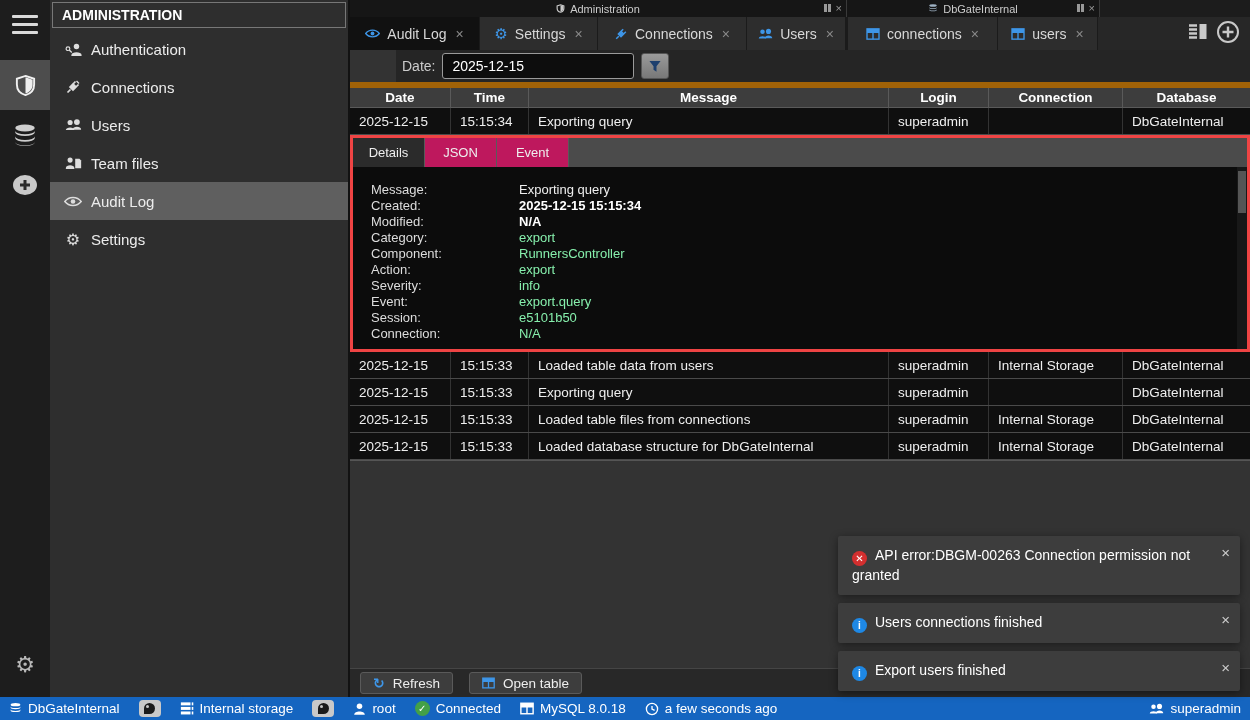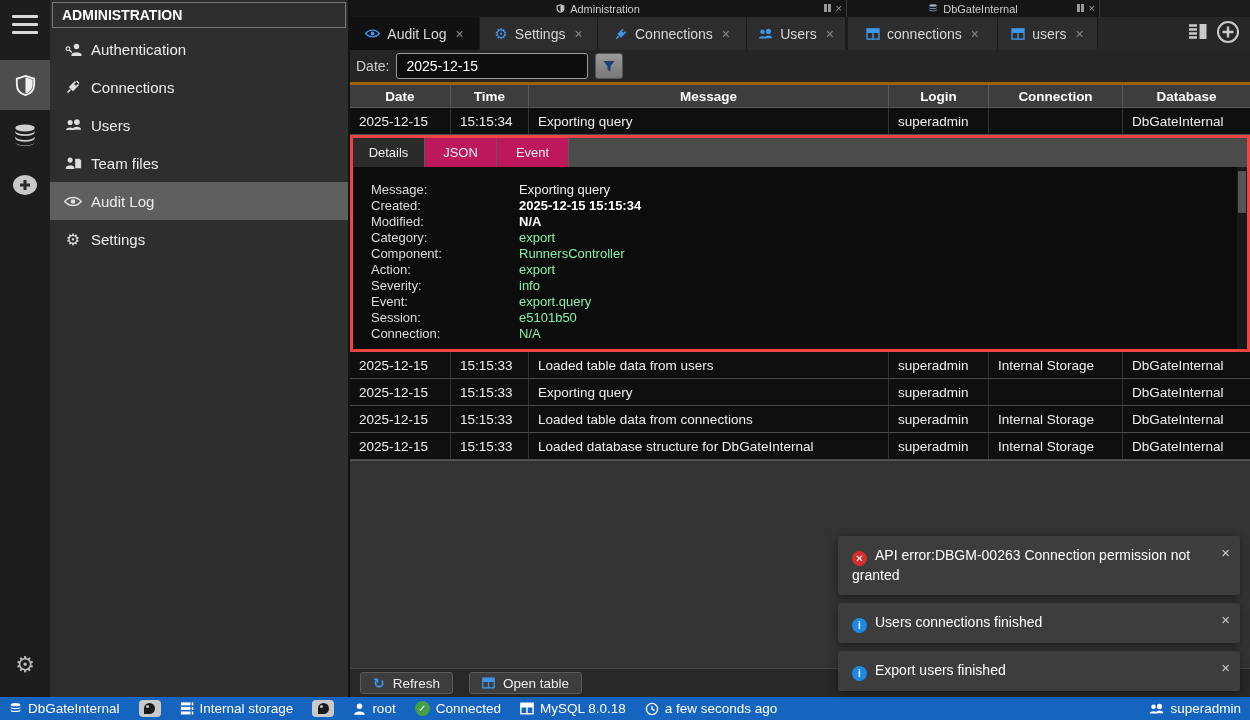--- a/index.html
+++ b/index.html
@@ -34,27 +34,27 @@
   .gh-x { color:#999; font-size:11px; line-height:10px; cursor:pointer; }
   .grouprow .gh-rest { flex:1; background:#1c1c1c; }
 
   .tabrow { height:33px; display:flex; background:#272727; }
   .tab { display:flex; align-items:center; justify-content:center; gap:7px; font-size:14px; color:#d8d8d8; background:#2d2d2d; border-right:1px solid #1b1b1b; cursor:pointer; }
   .tab.active { background:#111; }
   .tab .ticon { color:#3e96e8; display:flex; }
   .tab .tclose { color:#8a8a8a; font-size:14px; margin-left:2px; }
   .tabrow .tab-rest { flex:1; background:#272727; display:flex; justify-content:flex-end; align-items:center; gap:8px; padding-right:10px; }
 
-  .toolbar { height:32px; background:#252525; display:flex; align-items:center; gap:7px; padding-left:6px; }
+  .toolbar { height:32px; background:#252525; display:flex; align-items:center; gap:7px; padding-left:6px;margin-left:46px; }
   .toolbar label { font-size:14px; color:#ccc; }
   .date-input { width:192px; height:26px; background:#0d0d0d; border:1px solid #9a9a9a; border-radius:3px; color:#fff; font-size:14px; padding-left:9px; font-family:inherit; }
   .filter-btn { width:28px; height:26px; background:linear-gradient(#9a9a9a,#787878); border:1px solid #555; border-radius:3px; display:flex; align-items:center; justify-content:center; cursor:pointer; }
 
   
-  .thead { height:26px; display:flex; background:#3d3d3d; border-top:3px solid #a16207; }
+  .thead { height:26px; display:flex; background:#3d3d3d; border-top:6px solid #a16207; }
   .th { display:flex; align-items:center; justify-content:center; font-size:13.5px; font-weight:bold; color:#fff; border-right:1px solid #5a5a5a; border-bottom:1px solid #5a5a5a; }
   .trow { height:27px; display:flex; background:#0f0f0f; border-bottom:1px solid #4a4a4a; cursor:pointer; }
   .td { display:flex; align-items:center; padding:0 9px; font-size:13.5px; color:#efefef; border-right:1px solid #333; overflow:hidden; white-space:nowrap; }
   .c-date{width:101px;} .c-time{width:78px;} .c-msg{flex:1;} .c-login{width:100px;} .c-conn{width:134px;} .c-db{width:127px; border-right:none;}
 
   
   .details { height:217px; border:3px solid #ef4444; background:#0c0c0c; position:relative; display:flex; flex-direction:column; }
   .dtabbar { height:29px; background:#4b4b4b; display:flex; flex-shrink:0; }
   .dtab { width:72px; display:flex; align-items:center; justify-content:center; font-size:13px; color:#eee; background:#be185d; border-right:1px solid #5a5a5a; cursor:pointer; }
   .dtab.active { background:#2b2b2b; }
@@ -387,21 +387,21 @@
       <div class="td c-date">2025-12-15</div>
       <div class="td c-time">15:15:33</div>
       <div class="td c-msg">Exporting query</div>
       <div class="td c-login">superadmin</div>
       <div class="td c-conn"></div>
       <div class="td c-db">DbGateInternal</div>
     </div>
     <div class="trow">
       <div class="td c-date">2025-12-15</div>
       <div class="td c-time">15:15:33</div>
-      <div class="td c-msg">Loaded table data from connections</div>
+      <div class="td c-msg">Loaded table files from connections</div>
       <div class="td c-login">superadmin</div>
       <div class="td c-conn">Internal Storage</div>
       <div class="td c-db">DbGateInternal</div>
     </div>
     <div class="trow">
       <div class="td c-date">2025-12-15</div>
       <div class="td c-time">15:15:33</div>
       <div class="td c-msg">Loaded database structure for DbGateInternal</div>
       <div class="td c-login">superadmin</div>
       <div class="td c-conn">Internal Storage</div>

